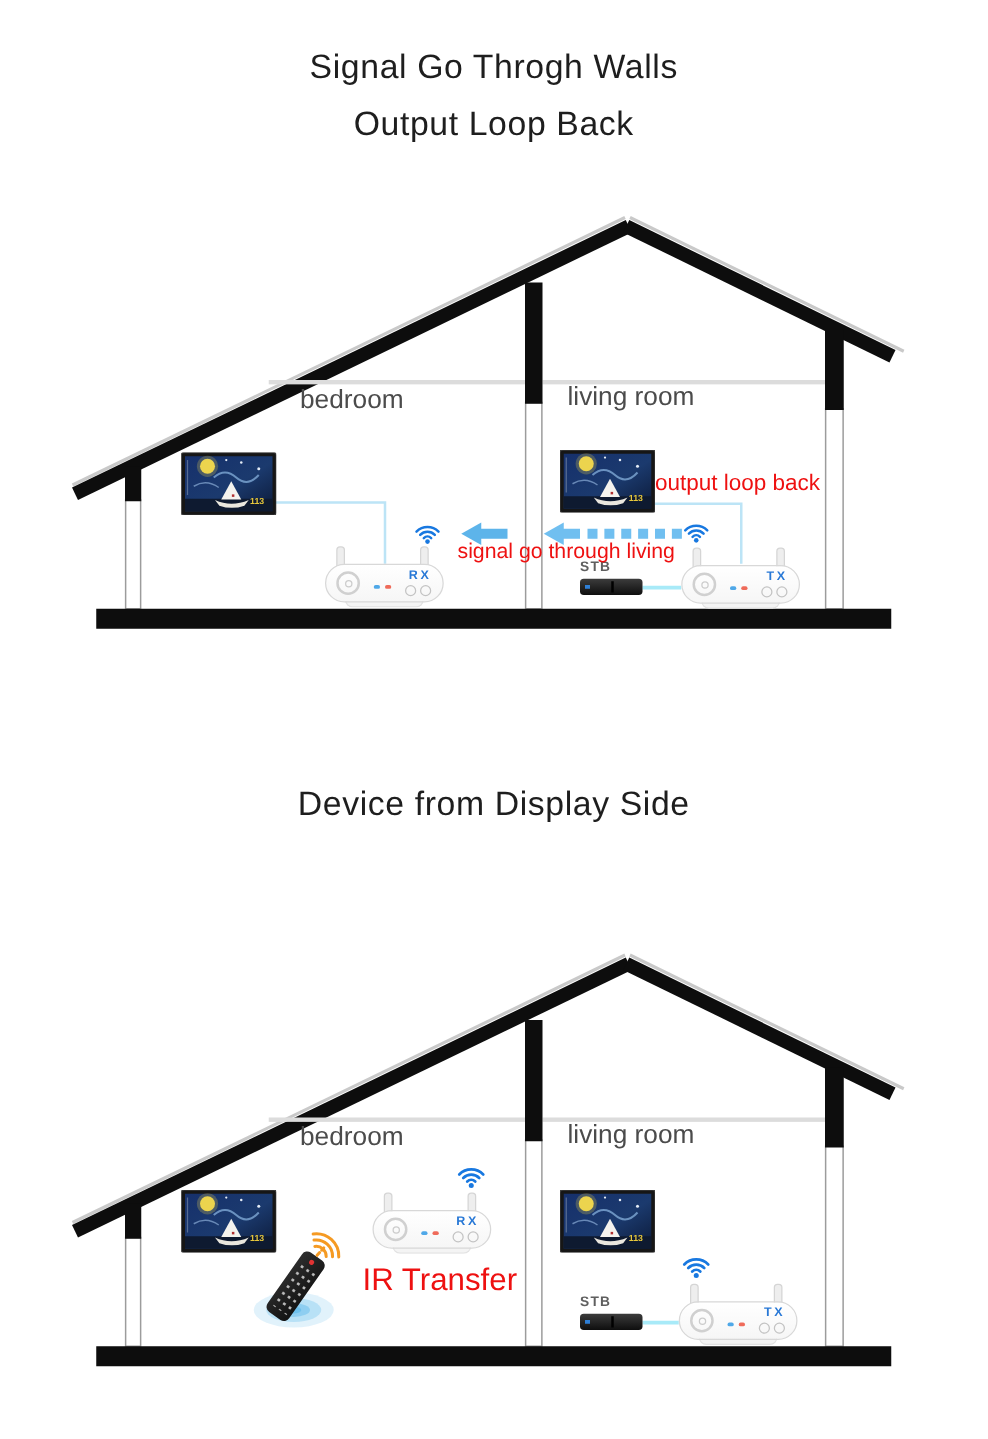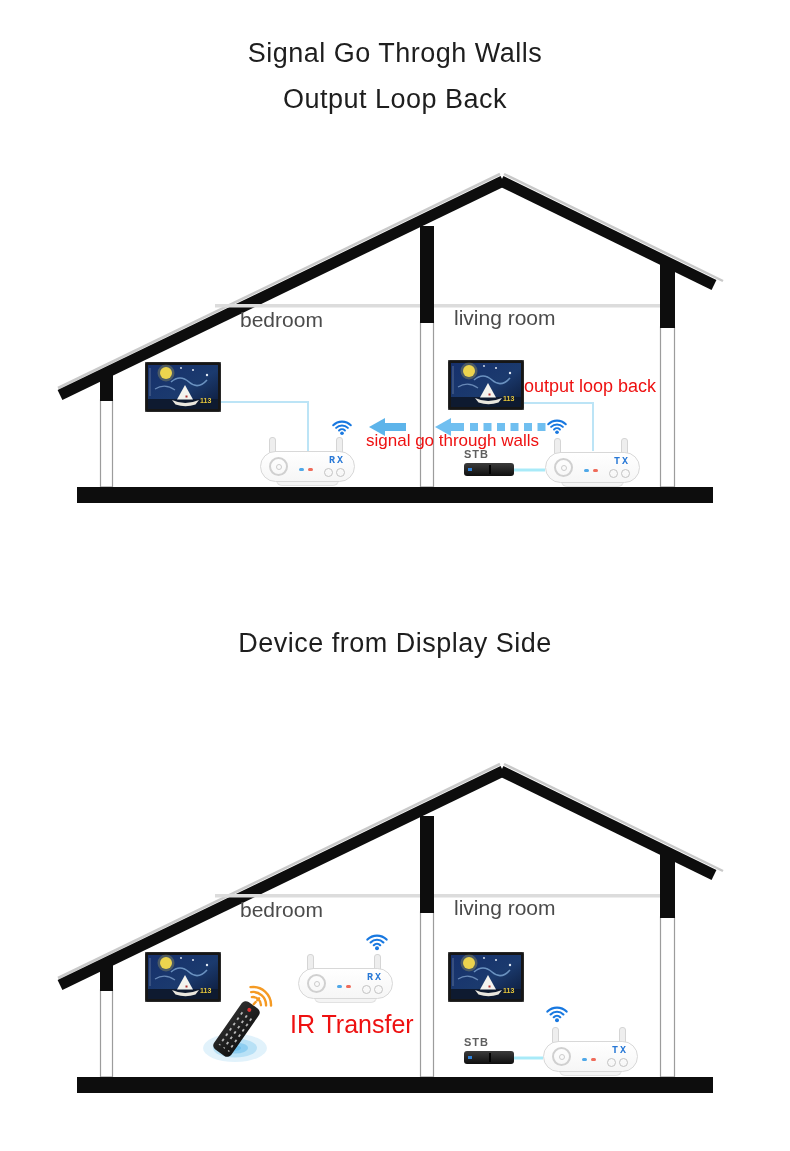--- a/index.html
+++ b/index.html
@@ -21,21 +21,21 @@
         border:1px solid #e2e2e2;border-top:none;border-radius:0 0 6px 6px;}
   .pill{position:absolute;top:14px;left:0;right:0;height:29px;
         background:linear-gradient(#ffffff,#f6f6f6);border:1px solid #d8d8d8;border-radius:16px;}
   .lens{position:absolute;left:8px;top:5px;width:15px;height:15px;border:2px solid #d0d0d0;
         border-radius:50%;}
   .lens::after{content:"";position:absolute;left:4.5px;top:4.5px;width:4px;height:4px;
         border:1.5px solid #cccccc;border-radius:50%;}
   .dot{position:absolute;top:16px;width:5px;height:3px;border-radius:1.5px;}
   .dot-b{left:38px;background:#4fa8e8;} .dot-r{left:47px;background:#ef6b5a;}
   .dev-label{position:absolute;top:3px;right:9px;font-size:10px;font-weight:bold;
-        color:#2878d6;letter-spacing:2px;font-family:Liberation Mono, monospace;}
+        color:#2878d6;letter-spacing:2px;}
   .port{position:absolute;top:16px;width:7px;height:7px;border:1px solid #c3c3c3;border-radius:50%;}
   .port.p1{right:21px;} .port.p2{right:9px;}
   
   .stb{position:absolute;width:50px;height:13px;background:linear-gradient(#3c3c3c,#0e0e0e);
        border-radius:3px;}
   .stb::before{content:"";position:absolute;left:4px;top:5px;width:4px;height:3px;background:#2e7fd6;}
   .stb::after{content:"";position:absolute;left:25px;top:2px;width:2px;height:9px;background:#000;}
   .stb-label{position:absolute;width:50px;text-align:left;font-size:11px;font-weight:bold;
        color:#5f5f5f;letter-spacing:1px;}
   
@@ -165,21 +165,21 @@
     </div>
   </div>
   <svg class="wifi" style="left:546px;top:418px" width="22" height="17">
       <use href="#wifi"></use>
     </svg>
 
   <div class="stb-label" style="left:464px;top:448px">STB</div>
   <div class="stb" style="left:464px;top:463px"></div>
 
   <div class="red" style="left:524px;top:376px;font-size:18px">output loop back</div>
-  <div class="red" style="left:366px;top:431px;font-size:17px">signal go through walls</div>
+  <div class="red" style="left:366px;top:431px;font-size:17px">signal go through living</div>
 
   <div class="title" style="top:620px">
     <div>Device from Display Side</div>
   </div>
 
   <svg class="house-svg" style="top:740px" viewBox="0 0 790 360">
     <line x1="58" y1="238" x2="500" y2="24" stroke="#c9c9c9" stroke-width="2.5"></line>
     <line x1="504" y1="24" x2="723" y2="131" stroke="#c9c9c9" stroke-width="2.5"></line>
     <line x1="60" y1="245" x2="503" y2="31" stroke="#0d0d0d" stroke-width="11"></line>
     <line x1="501" y1="31" x2="714" y2="135" stroke="#0d0d0d" stroke-width="11"></line>

